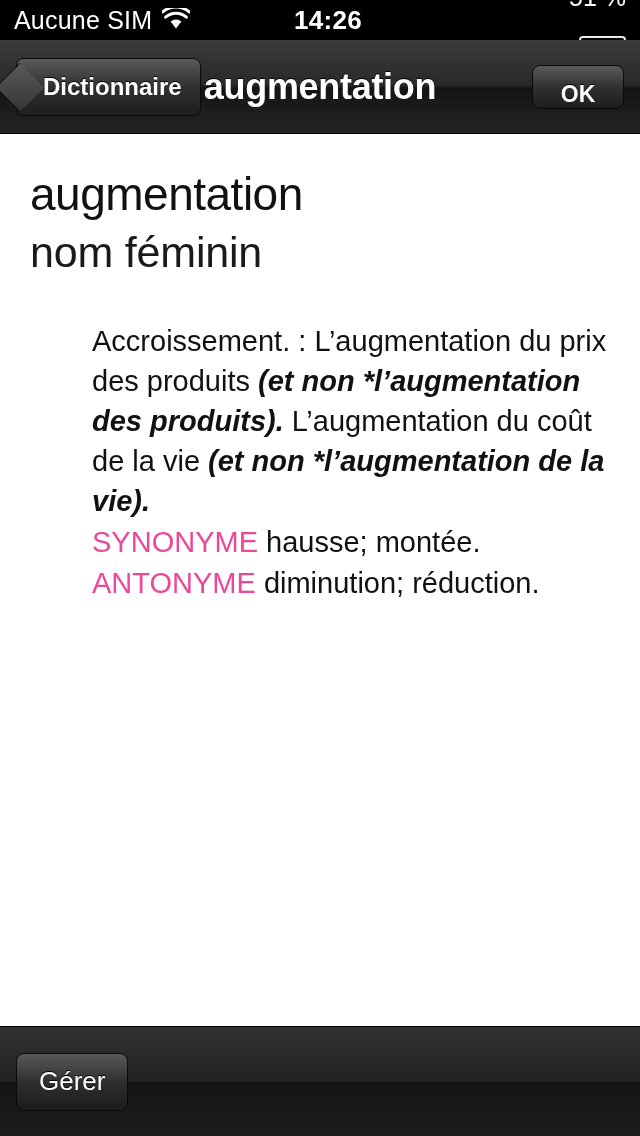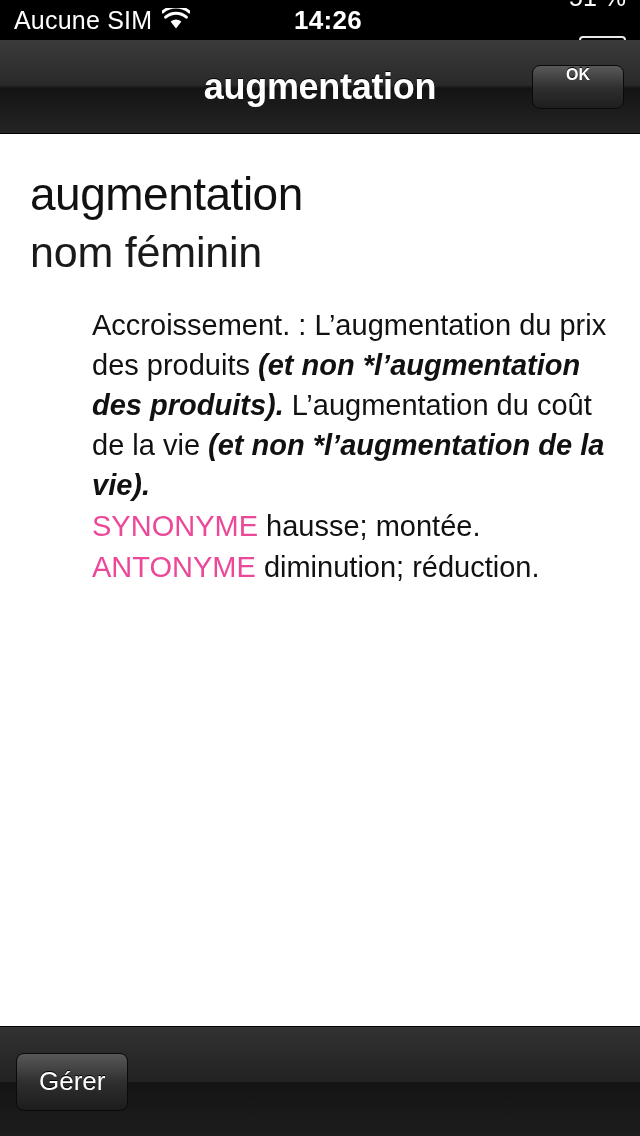--- a/index.html
+++ b/index.html
@@ -132,24 +132,24 @@
     border-radius: 0 0 0 7px;
     z-index: -1;
   }
   .ok-btn {
     position: relative;
     z-index: 2;
     margin-left: auto;
     height: 44px;
     min-width: 92px;
     display: flex;
-    align-items: flex-start;
+    align-items: flex-end;
     justify-content: center;
     color: #fff;
-    font-size: 16px;
+    font-size: 23px;
     font-weight: bold;
     text-shadow: 0 -1px 0 #000;
     background: linear-gradient(to bottom, #5a5a5a, #2f2f2f 52%, #1e1e1e);
     border: 1px solid #0a0a0a;
     border-radius: 8px;
   }
 
   
   .content {
     flex: 1 1 auto;
@@ -164,21 +164,21 @@
     line-height: 1.08;
     letter-spacing: -0.5px;
   }
   .pos {
     font-size: 43px;
     color: #1a1a1a;
     margin-top: 8px;
     letter-spacing: -0.2px;
   }
   .sense {
-    margin-top: 28px;
+    margin-top: 44px;
     padding-left: 62px;
     font-size: 29px;
     line-height: 1.38;
     color: #111111;
   }
   .sense em {
     font-style: italic;
     font-weight: bold;
   }
   .rel-line {
@@ -235,20 +235,23 @@
     <div class="status-center">14:26</div>
     <div class="status-right">
       <span>51 %</span>
       <span class="battery">
         <span class="battery-fill" id="battery-fill" style="width: 51%;"></span>
       </span>
     </div>
   </div>
 
   <div class="nav-bar">
+    <div class="back-btn">
+      <span>Dictionnaire</span>
+    </div>
     <div class="nav-title">augmentation</div>
     <div class="ok-btn">
       <span>OK</span>
     </div>
   </div>
 
   <div class="content">
     <div class="headword">augmentation</div>
     <div class="pos">nom féminin</div>
 

